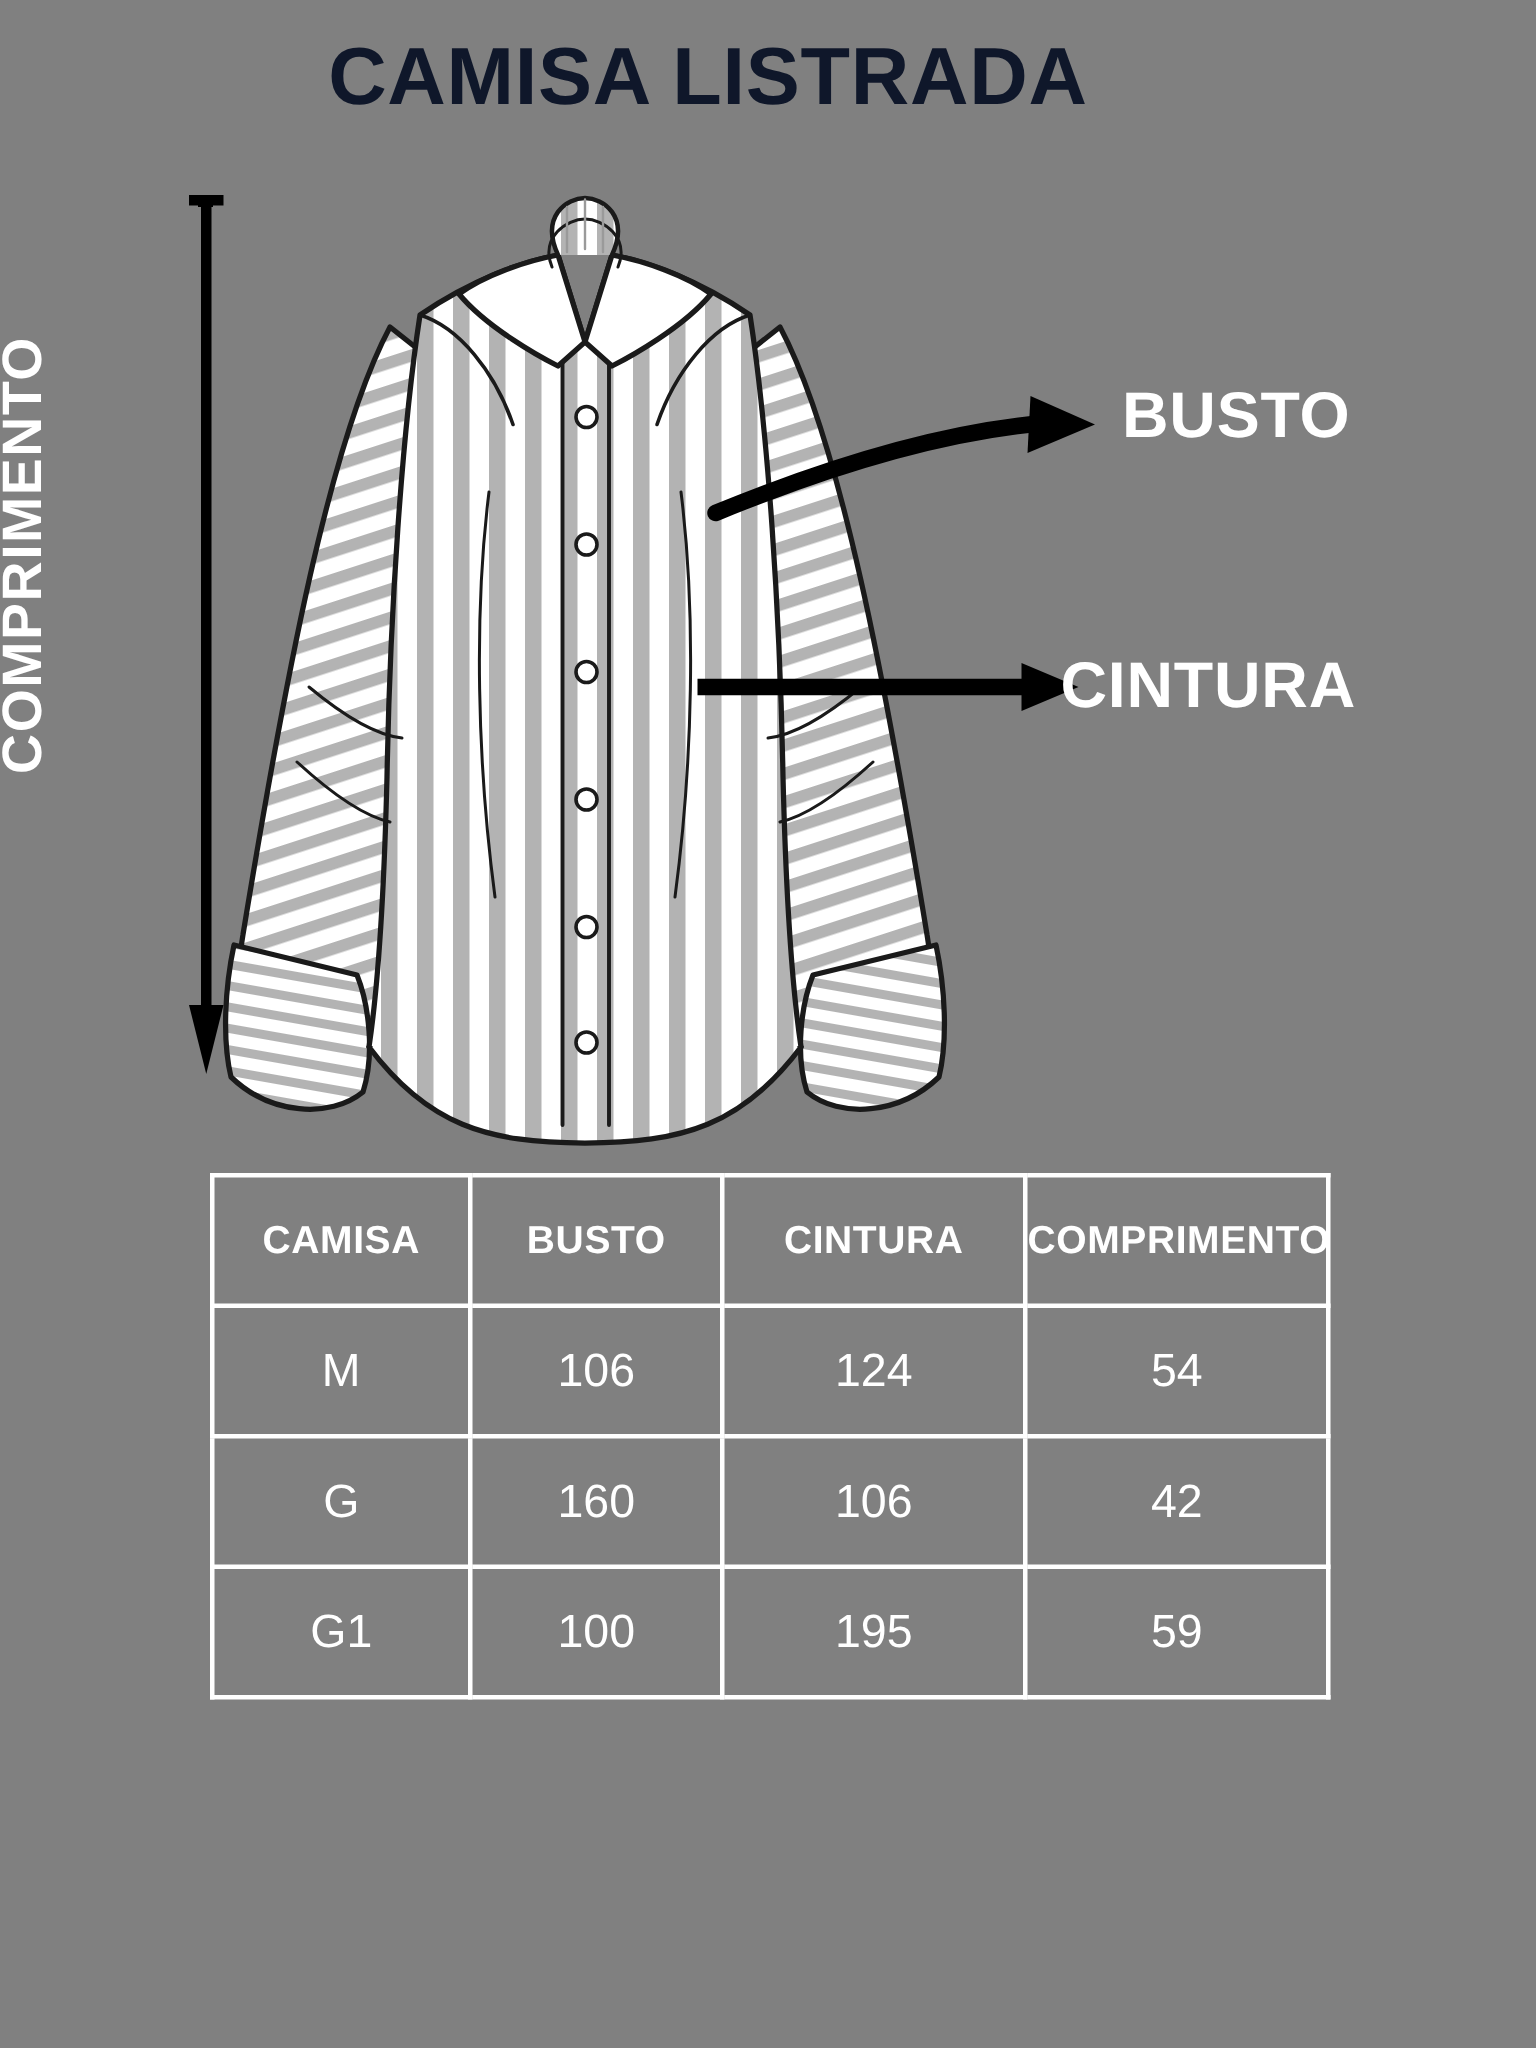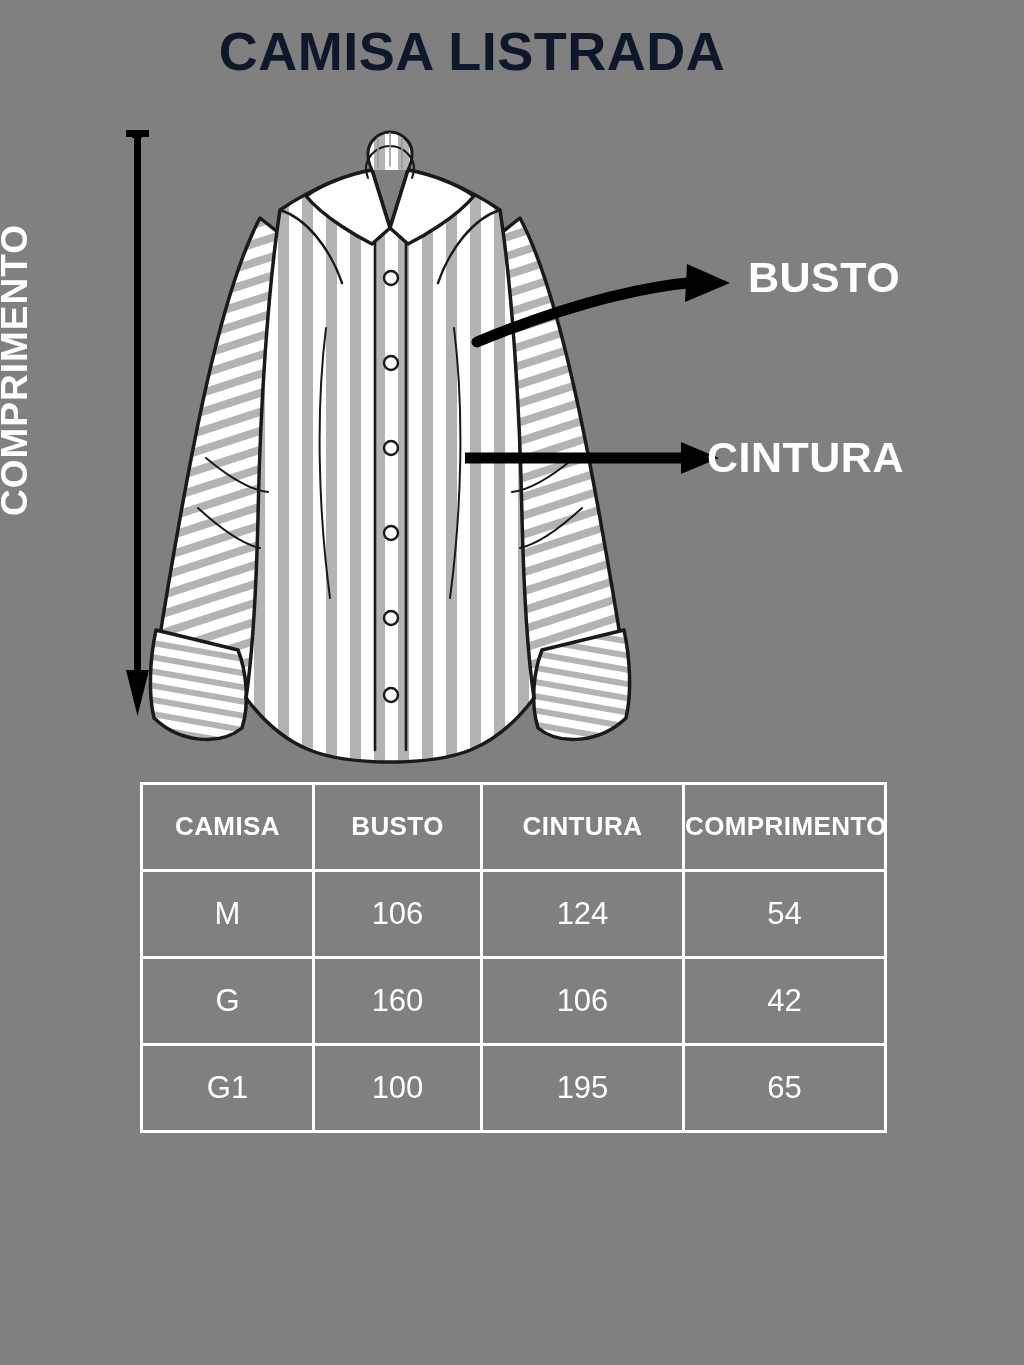--- a/index.html
+++ b/index.html
@@ -262,18 +262,18 @@
       <tr>
         <td>G</td>
         <td>160</td>
         <td>106</td>
         <td>42</td>
       </tr>
       <tr>
         <td>G1</td>
         <td>100</td>
         <td>195</td>
-        <td>65</td>
+        <td>59</td>
       </tr>
     </tbody>
   </table>
 
 </div>
 
 </body></html>

